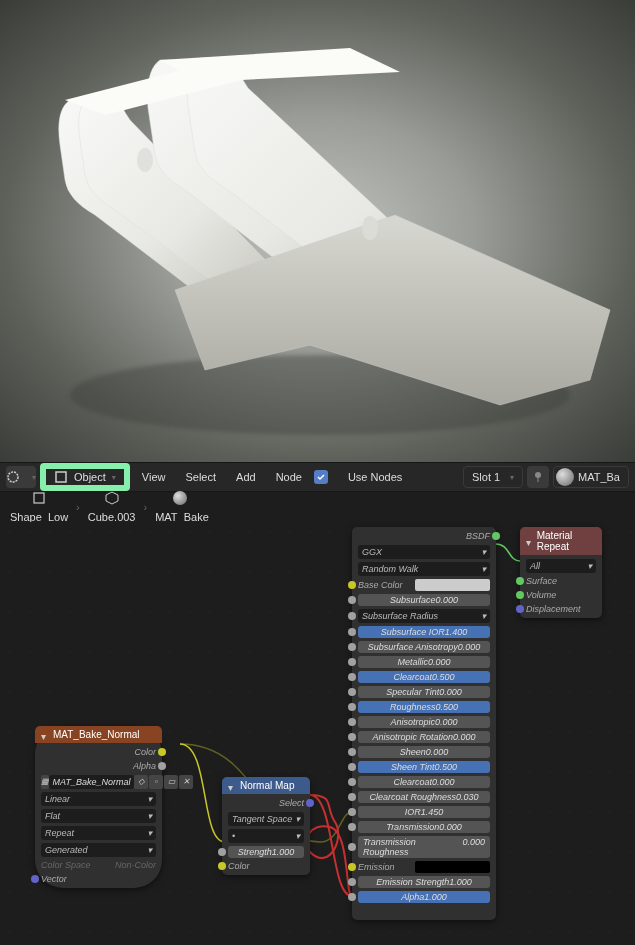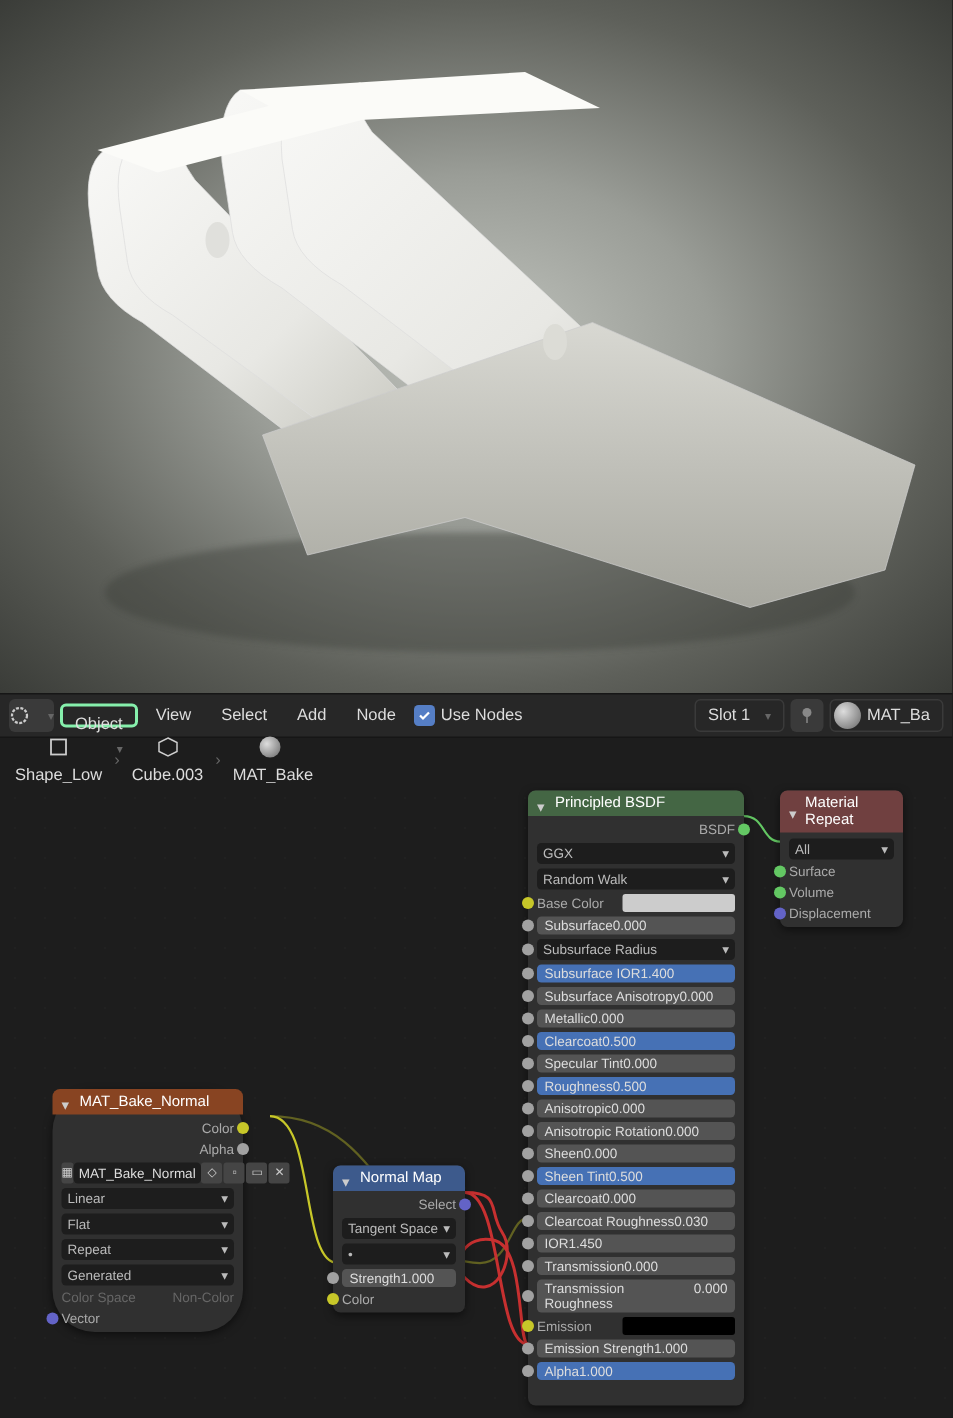--- a/index.html
+++ b/index.html
@@ -2,52 +2,52 @@
 <html><head>
 <meta charset="utf-8">
 <style>
 * { margin: 0; padding: 0; box-sizing: border-box; font-family: -apple-system, BlinkMacSystemFont, "Segoe UI", Arial, sans-serif; }
 body { width: 635px; height: 945px; background: #1d1d1d; color: #ddd; font-size: 10px; overflow: hidden; }
 
 .viewport { width: 100%; height: 462px; background: radial-gradient(ellipse at center, #c0c3bd 0%, #9a9d97 35%, #5e605a 70%, #3a3c38 100%); position: relative; }
 
 .header-bar { height: 30px; background: #272727; display: flex; align-items: center; padding: 0 6px; gap: 4px; border-top: 1px solid #161616; border-bottom: 1px solid #161616; }
 .header-bar .icon-btn { width: 30px; height: 22px; background: #3a3a3a; border-radius: 4px; display: flex; align-items: center; justify-content: center; cursor: pointer; }
-.mode-dropdown { background: #272727; border: 2px solid #86efac; height: 16px; border-radius: 4px; display: flex; align-items: center; padding: 0 8px; gap: 6px; cursor: pointer; font-size: 11px; flex-direction: column; }
+.mode-dropdown { background: #272727; border: 6px solid #86efac; height: 28px; border-radius: 4px; display: flex; align-items: center; padding: 0 8px; gap: 6px; cursor: pointer; font-size: 11px; }
 .menu-item { padding: 0 8px; font-size: 11px; color: #ddd; cursor: pointer; }
-.checkbox-wrap { display: flex; align-items: center; gap: 4px; font-size: 11px; }
+.checkbox-wrap { display: flex; align-items: center; gap: 20px; font-size: 11px; }
 .checkbox { width: 14px; height: 14px; background: #557ec5; border-radius: 3px; display: flex; align-items: center; justify-content: center; }
 .spacer { flex: 1; }
 .slot-dropdown { background: #272727; border: 1px solid #3a3a3a; height: 22px; border-radius: 4px; display: flex; align-items: center; padding: 0 8px; font-size: 11px; cursor: pointer; min-width: 60px; text-align: center; }
 .mat-sphere { width: 18px; height: 18px; border-radius: 50%; background: radial-gradient(circle at 35% 35%, #ddd, #666); margin-right: 4px; }
 
 .breadcrumb-bar { height: 30px; background: #1d1d1d; display: flex; align-items: center; padding: 0 10px; gap: 8px; font-size: 11px; }
 .bc-item { display: flex; align-items: center; gap: 6px; cursor: pointer; flex-direction: column; }
 .bc-sep { color: #666; }
 .bc-icon { width: 14px; height: 14px; }
 
 .node-area { width: 100%; height: 423px; background: #1d1d1d; position: relative; overflow: hidden; }
 .node-area::before { content: ""; position: absolute; inset: 0; background-image: radial-gradient(circle, #2a2a2a 1px, transparent 1px); background-size: 20px 20px; opacity: 0.3; }
 
 .node { position: absolute; background: #303030; border-radius: 5px; box-shadow: 0 2px 6px rgba(0,0,0,0.5); font-size: 9px; }
 .node-header { background: #884422; color: #fff; padding: 3px 6px; border-radius: 5px 5px 0 0; display: flex; align-items: center; gap: 4px; font-size: 10px; }
 .node-header.blue { background: #3d5a8c; }
 .node-header.maroon { background: #704040; }
 .node-body { padding: 2px 0; }
-.node-row { display: flex; align-items: center; padding: 1.5px 6px; min-height: 14px; position: relative; }
+.node-row { display: flex; align-items: center; padding: 1.5px 6px; min-height: 14px; position: relative; font-style: italic; }
 .node-row.right { justify-content: flex-end; }
 .node-row .socket { width: 8px; height: 8px; border-radius: 50%; position: absolute; }
 .socket.out { right: -4px; }
 .socket.in { left: -4px; }
 .socket.col { background: #c7c729; }
 .socket.val { background: #a1a1a1; }
 .socket.vec { background: #6363c7; }
 .socket.shd { background: #63c763; }
 .node-select { background: #1d1d1d; border: none; color: #bbb; border-radius: 3px; padding: 2px 4px; width: 100%; font-size: 9px; cursor: pointer; display: flex; justify-content: space-between; align-items: center; }
-.node-field { background: #545454; border-radius: 3px; padding: 1px 5px; display: flex; justify-content: flex-start; width: 100%; font-size: 9px; cursor: pointer; }
+.node-field { background: #545454; border-radius: 3px; padding: 1px 5px; display: flex; justify-content: center; width: 100%; font-size: 9px; cursor: pointer; }
 .node-field.blue { background: #4671b5; }
 .node-field .lbl { color: #ddd; }
 .node-field .val { color: #ddd; text-align: right; }
 .color-swatch { width: 75px; height: 12px; background: #ccc; border-radius: 2px; margin-left: auto; }
 .color-swatch.dark { background: #000; }
 .row-label { color: #aaa; font-size: 9px; }
 .icon-set { display: flex; gap: 1px; }
 .mini-icon { width: 14px; height: 14px; background: #454545; border-radius: 2px; cursor: pointer; display: flex; align-items: center; justify-content: center; font-size: 8px; color: #ccc; }
 .tex-name { background: #1d1d1d; border-radius: 3px; padding: 2px 4px; flex: 1; color: #ddd; }
 .chev { width: 8px; height: 8px; }
@@ -256,24 +256,20 @@
           <span class="socket in val"></span>
         </div>
       <div class="node-row">
           <span class="socket in col"></span>
           <span class="row-label">Color</span>
         </div>
     </div>
   </div>
 
   <div class="node" style="left:352px; top:5px; width:144px;">
-    <div class="node-header" style="background:#446644">
-        <span class="chev"></span>
-        <span>Principled BSDF</span>
-      </div>
     <div class="node-body">
       <div class="node-row right">
           <span class="row-label">BSDF</span>
           <span class="socket out shd"></span>
         </div>
       <div class="node-row">
           <div class="node-select">
             <span>GGX</span>
             <span>▾</span>
           </div>

